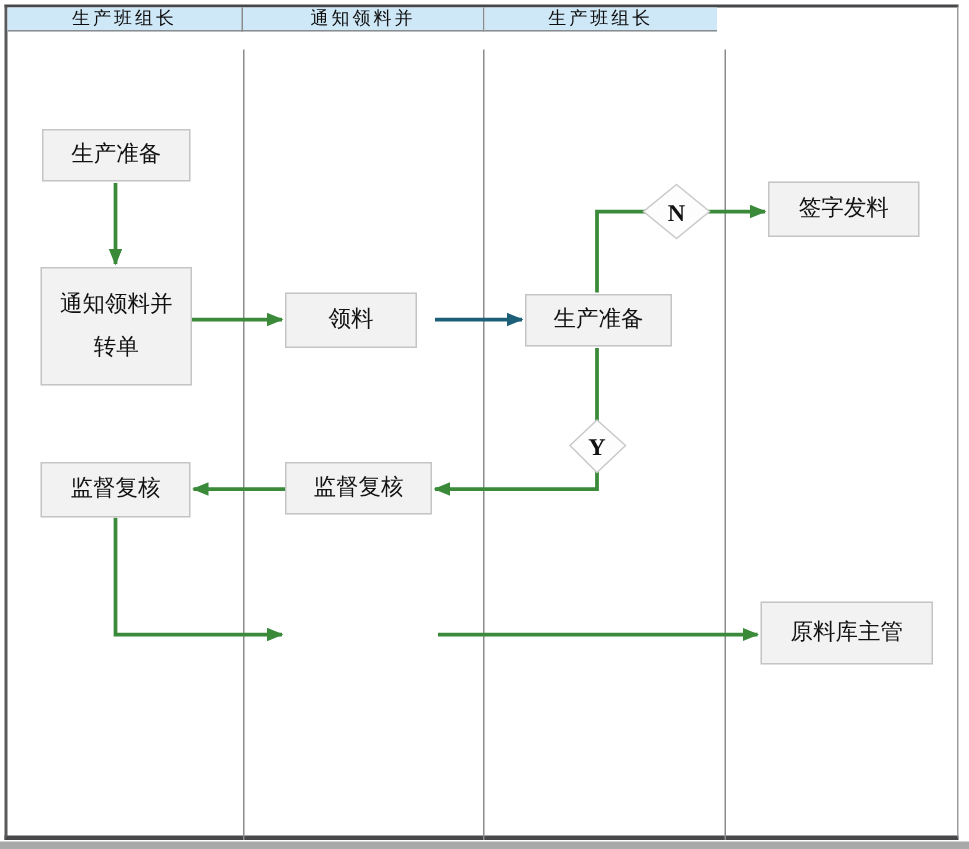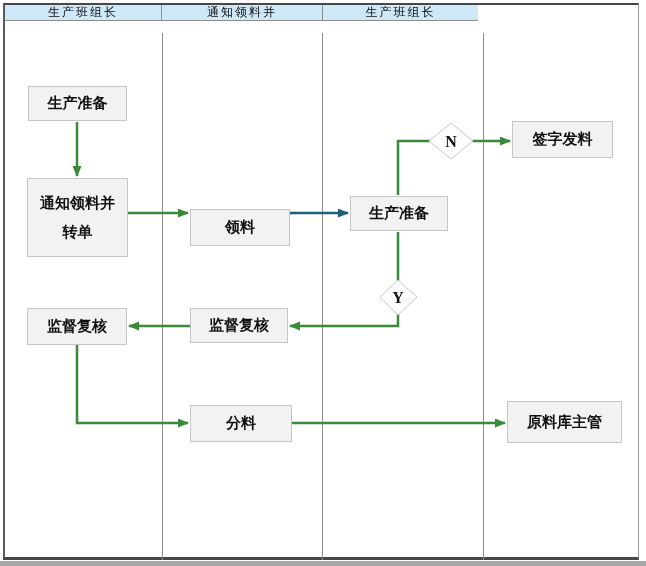--- a/index.html
+++ b/index.html
@@ -22,21 +22,21 @@
   
   .vline{position:absolute;top:33px;width:1px;height:527px;background:#8c8c8c;}
 
   
   #wires{position:absolute;left:0;top:0;width:646px;height:566px;pointer-events:none;}
   .dmd-text{font-family:"Liberation Serif","DejaVu Serif",serif;font-weight:bold;font-size:16px;fill:#111;}
 
   
   .node{position:absolute;box-sizing:border-box;background:#f2f2f2;border:1px solid #c5c5c5;
         display:flex;align-items:center;justify-content:center;text-align:center;
-        font-weight:bold;font-size:15px;color:#111;white-space:pre-line;line-height:1.9;}
+        font-weight:normal;font-size:15px;color:#111;white-space:pre-line;line-height:1.9;}
 </style>
 </head>
 <body>
 
 <div id="stage">
 
   <div class="frame"></div>
 
   <div class="lane-header">
     <div class="lane-cell" style="width:157px">生产班组长</div>
@@ -70,22 +70,21 @@
     <polygon points="451,123 473,141 451,159 429,141" fill="#fdfdfd" stroke="#c9c9c9"></polygon>
     <text x="451" y="147" text-anchor="middle" class="dmd-text">N</text>
 
     <polygon points="398,280 417,297 398,315 380,297" fill="#fdfdfd" stroke="#c9c9c9"></polygon>
     <text x="398" y="303" text-anchor="middle" class="dmd-text">Y</text>
   </svg>
 
   <div class="node" style="left:28px;top:86px;width:99px;height:35px">生产准备</div>
   <div class="node" style="left:27px;top:178px;width:101px;height:79px">通知领料并
 转单</div>
-  <div class="node" style="left:190px;top:209px;width:100px;height:37px">领料</div>
+  <div class="node" style="left:190px;top:195px;width:88px;height:37px">领料</div>
   <div class="node" style="left:350px;top:196px;width:98px;height:35px">生产准备</div>
   <div class="node" style="left:512px;top:121px;width:101px;height:37px">签字发料</div>
   <div class="node" style="left:27px;top:308px;width:100px;height:37px">监督复核</div>
   <div class="node" style="left:190px;top:308px;width:98px;height:35px">监督复核</div>
-  <div class="node" style="left:190px;top:405px;width:102px;height:37px">分料</div>
   <div class="node" style="left:507px;top:401px;width:115px;height:42px">原料库主管</div>
 
   <div class="bottom-shadow"></div>
 </div>
 
 </body></html>

